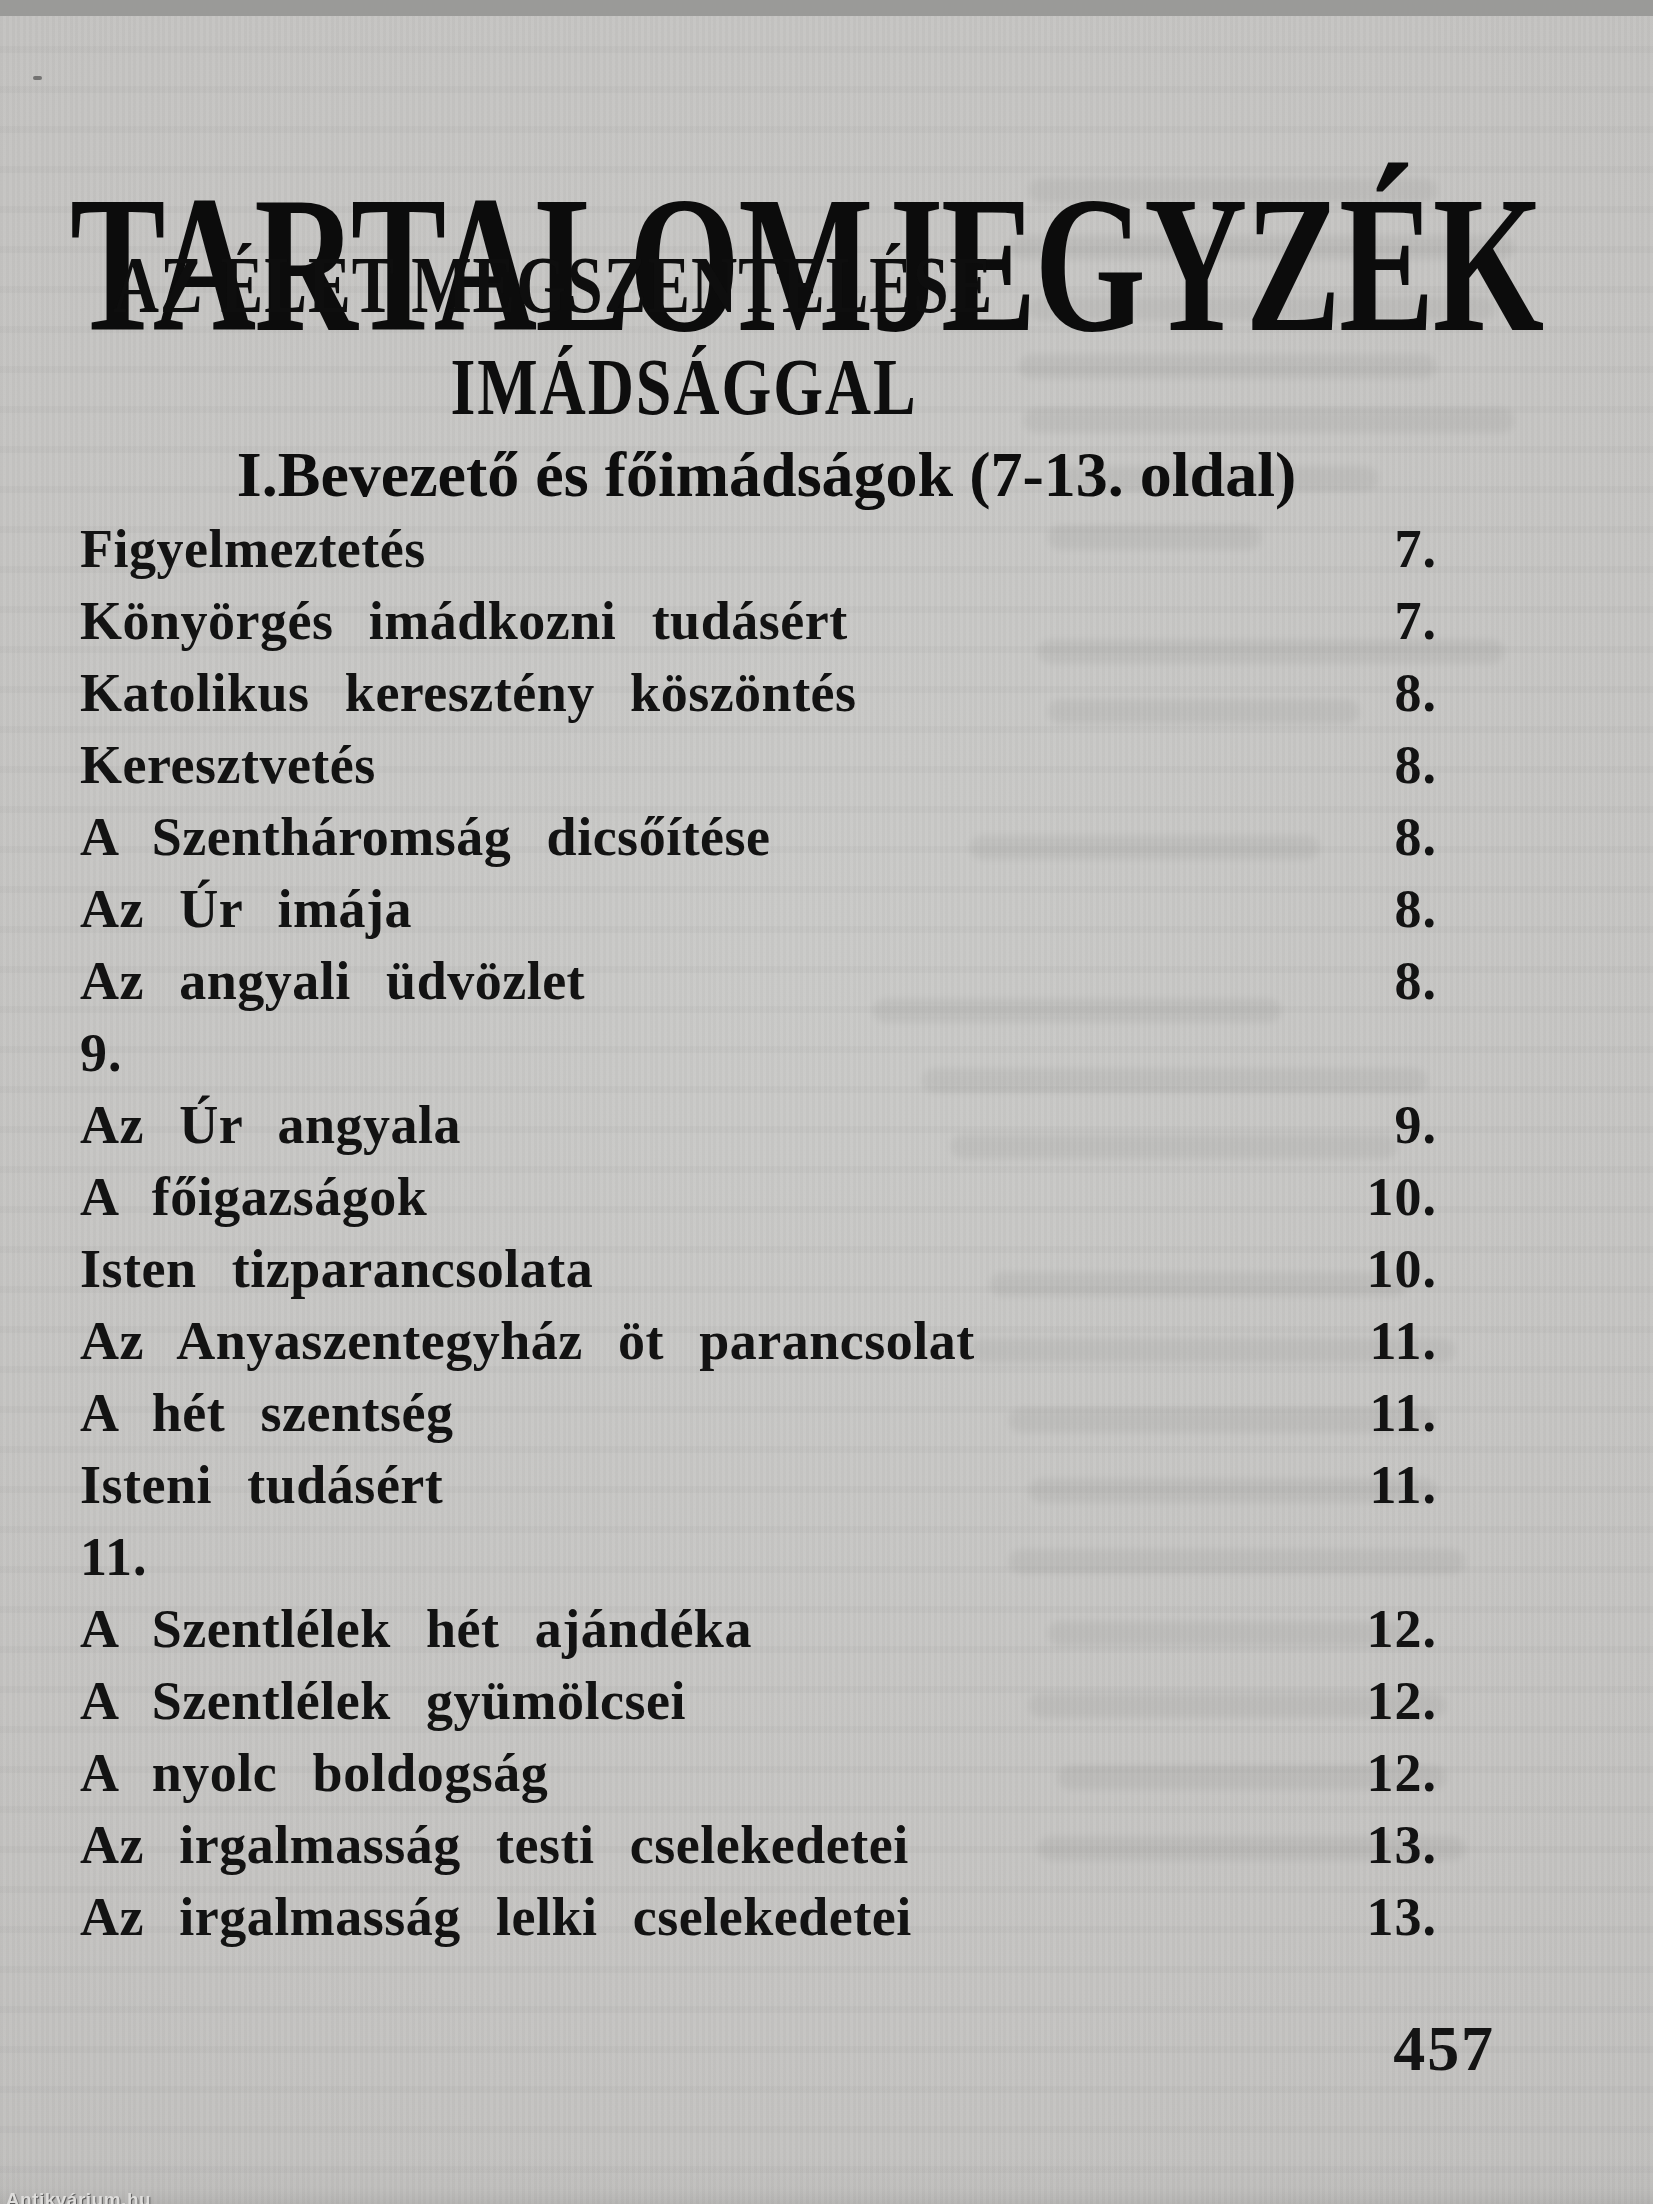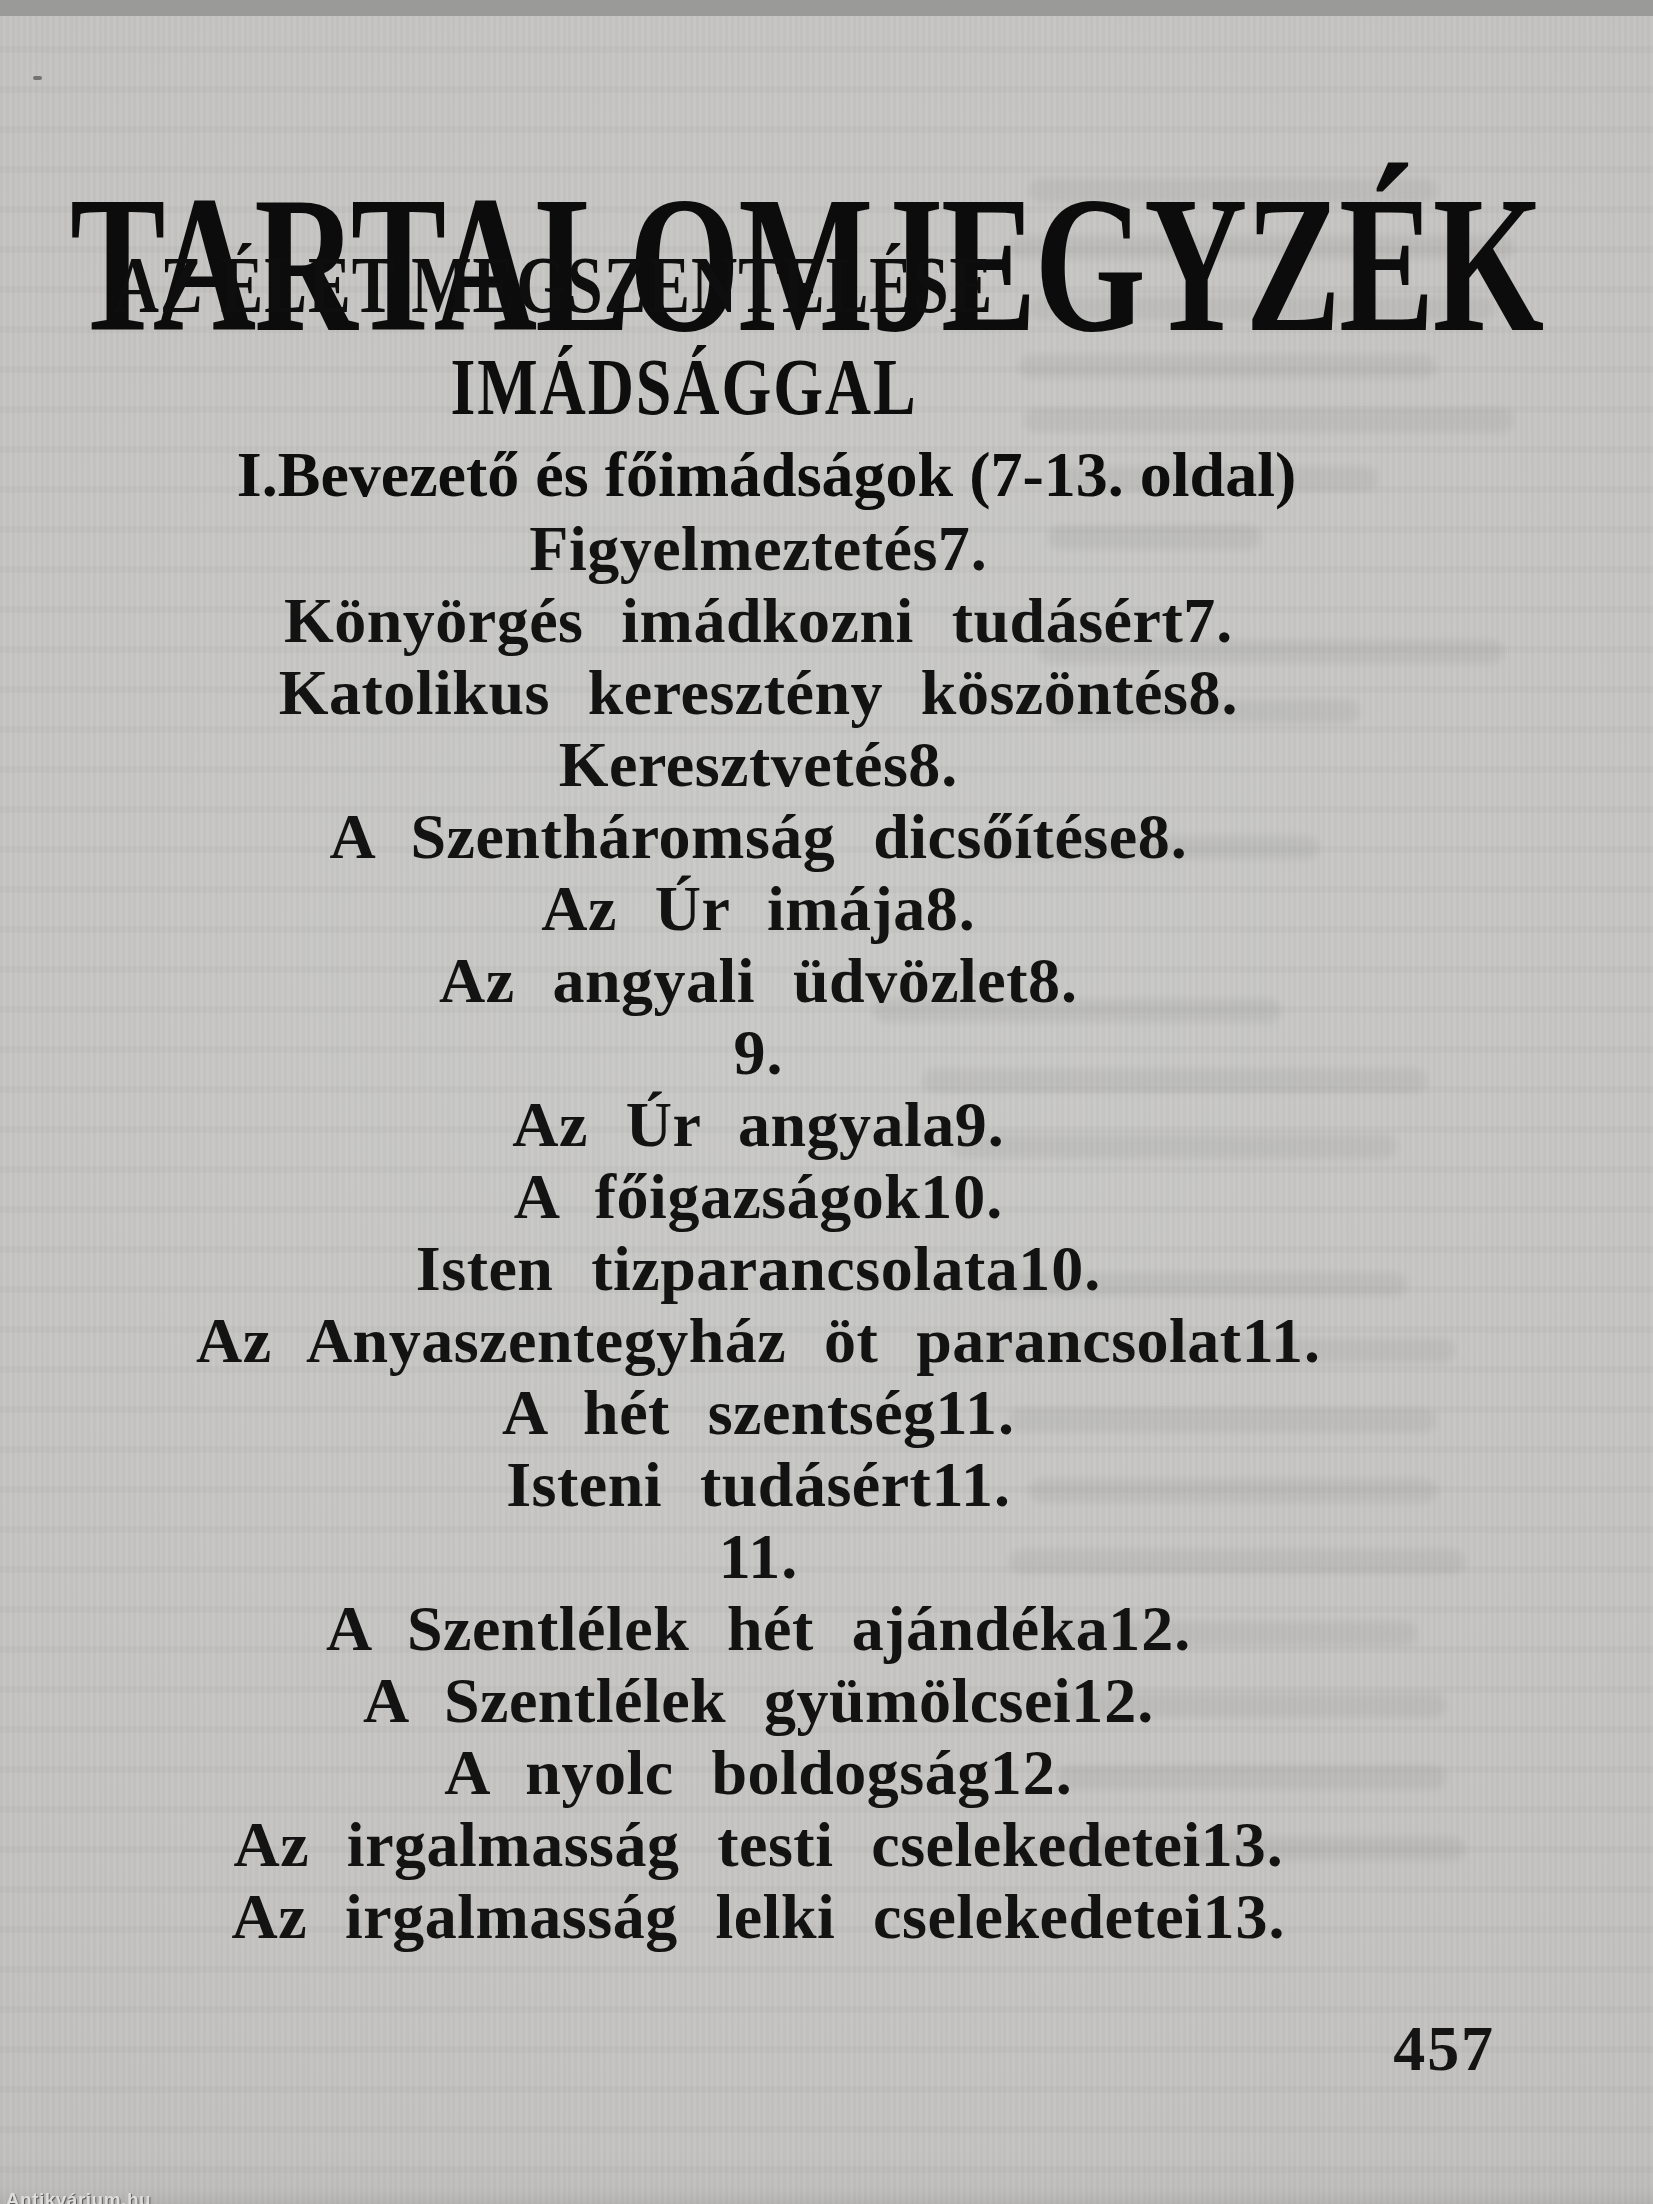--- a/index.html
+++ b/index.html
@@ -41,23 +41,23 @@
   .section-heading{
     position:absolute; top:422px; left:0; width:1533px;
     text-align:center;
     font-size:64px; font-weight:bold;
     white-space:nowrap; color:#0e0e0e;
   }
   .toc{
     position:absolute; top:497px; left:80px; width:1359px;
   }
   .toc-row{
-    display:flex; justify-content:center; align-items:baseline;
+    display:flex; justify-content:space-between; align-items:baseline;
     height:72px; line-height:72px;
-    font-size:64px; font-weight:600;
+    font-size:54px; font-weight:600;
     letter-spacing:0.5px; word-spacing:21.3px;
     color:#131313;
   }
   .toc-row .num{
     font-weight:600; letter-spacing:1px; word-spacing:0;
     padding-right:1.9px;
   }
   .folio{
     position:absolute; top:1996px; right:159px;
     font-size:64px; font-weight:600; letter-spacing:1.9px;

